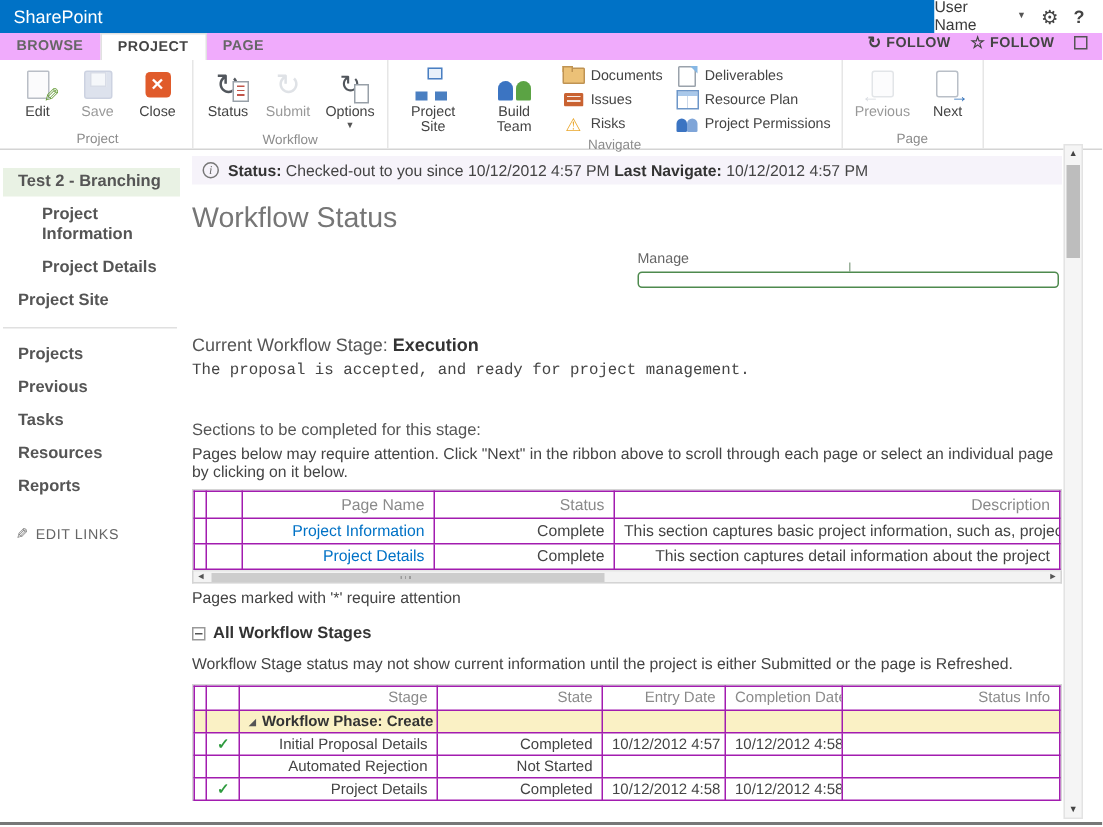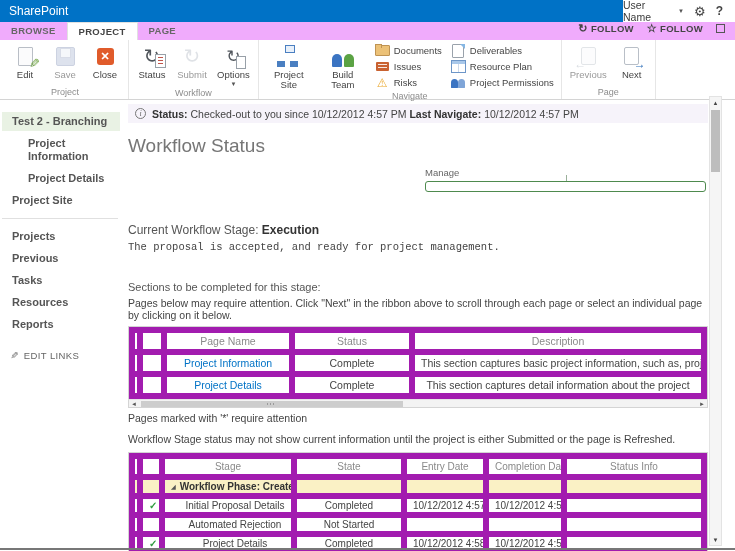--- a/index.html
+++ b/index.html
@@ -99,21 +99,21 @@
 
   .cur-stage{margin-top:11px;font-size:12px;color:#555;}
   .cur-stage b{color:#333;}
   .cur-desc{margin-top:4px;font-size:10.5px;color:#444;font-family:Liberation Mono, monospace;}
   .wss-heading{margin-top:16px;font-size:12.5px;color:#777;}
   .sections-heading{margin-top:28px;font-size:11px;color:#555;}
   .note{margin-top:4px;font-size:10.5px;color:#444;}
 
   .grid-wrap{margin-top:5px;border:1px solid #d4d4d4;border-bottom:none;}
   table{width:100%;border-collapse:collapse;table-layout:fixed;font-size:10.5px;color:#444;}
-  th,td{border:6px solid #a21caf;padding:2px 6px;text-align:center;font-weight:normal;white-space:nowrap;overflow:hidden;}
+  th,td{border:1px solid #a21caf;padding:2px 6px;text-align:right;font-weight:normal;white-space:nowrap;overflow:hidden;}
   th{color:#8a8a8a;height:18px;}
   #sections-table td{height:17px;}
   #stages-table{font-size:10px;}
   #stages-table td{height:15px;padding:1px 6px;}
   #stages-table th{height:15px;}
   .link{color:#0072c6;}
   .phase-row td{background:#faf1c5;font-weight:bold;color:#333;}
   .phase-tri{font-size:6px;margin-right:4px;color:#555;vertical-align:1px;}
   .check{color:#2f9b3f;font-weight:bold;font-size:10px;}
   .stage-name{padding-left:20px !important;}
@@ -355,20 +355,24 @@
     <div class="hscroll">
       <span class="harrow">◄</span>
       <span class="htrack">
           <span class="hthumb"></span>
         </span>
       <span class="harrow">►</span>
     </div>
 
     <div class="note">Pages marked with '*' require attention</div>
 
+    <div class="allstages">
+      <span class="collapse-box"></span>
+      <span>All Workflow Stages</span>
+    </div>
     <div class="note2">Workflow Stage status may not show current information until the project is either Submitted or the page is Refreshed.</div>
 
     <div class="grid-wrap t2">
       <table id="stages-table">
         <colgroup>
             <col style="width:8px">
             <col style="width:22px">
             <col style="width:132px">
             <col style="width:110px">
             <col style="width:82px">

